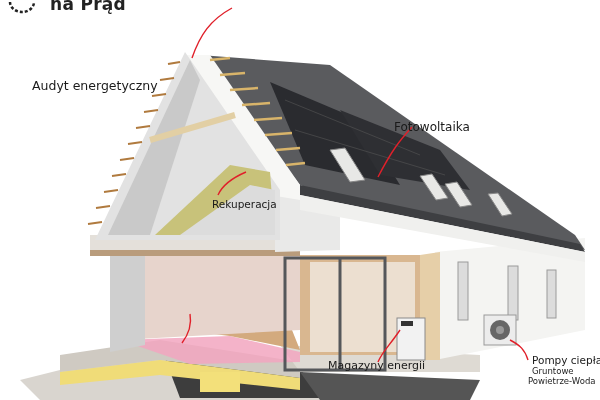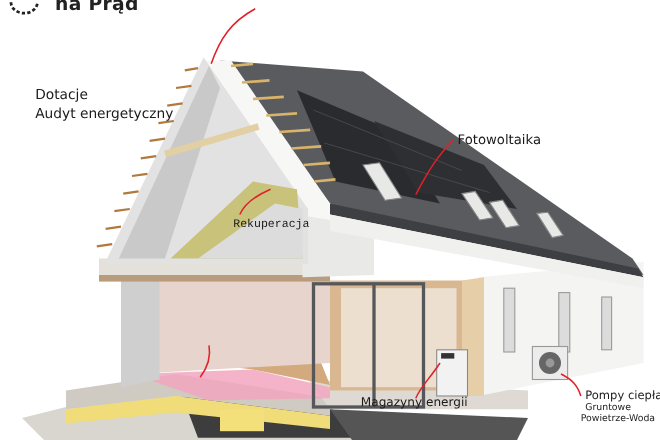--- a/index.html
+++ b/index.html
@@ -145,26 +145,25 @@
 
 <div class="logo">
   <span class="logo-mark"></span>
   <span class="logo-text">na Prąd</span>
 </div>
 
 <div class="hdr">
 </div>
 
 <div class="lbl" style="left:32px;top:77px;font-size:12.5px;line-height:17px;">
-  <div>Dotacje</div>
   <div>Audyt energetyczny</div>
 </div>
 
-<div class="lbl" style="left:416px;top:120px;">Fotowoltaika</div>
-<div class="lbl" style="left:212px;top:197px;font-size:10.5px;font-family:Liberation Mono, monospace;">Rekuperacja</div>
+<div class="lbl" style="left:394px;top:120px;">Fotowoltaika</div>
+<div class="lbl" style="left:212px;top:197px;font-size:10.5px;">Rekuperacja</div>
 
 <div class="lbl" style="left:165px;top:286px;font-size:11px;line-height:14px;">
 </div>
 
 <div class="lbl" style="left:328px;top:358px;font-size:11px;">Magazyny energii</div>
 
 <div class="lbl" style="left:532px;top:354px;font-size:10.5px;line-height:12px;">Pompy ciepła</div>
 <div class="lbl-sm" style="left:532px;top:366px;">Gruntowe</div>
 <div class="lbl-sm" style="left:528px;top:376px;">Powietrze-Woda</div>
 

